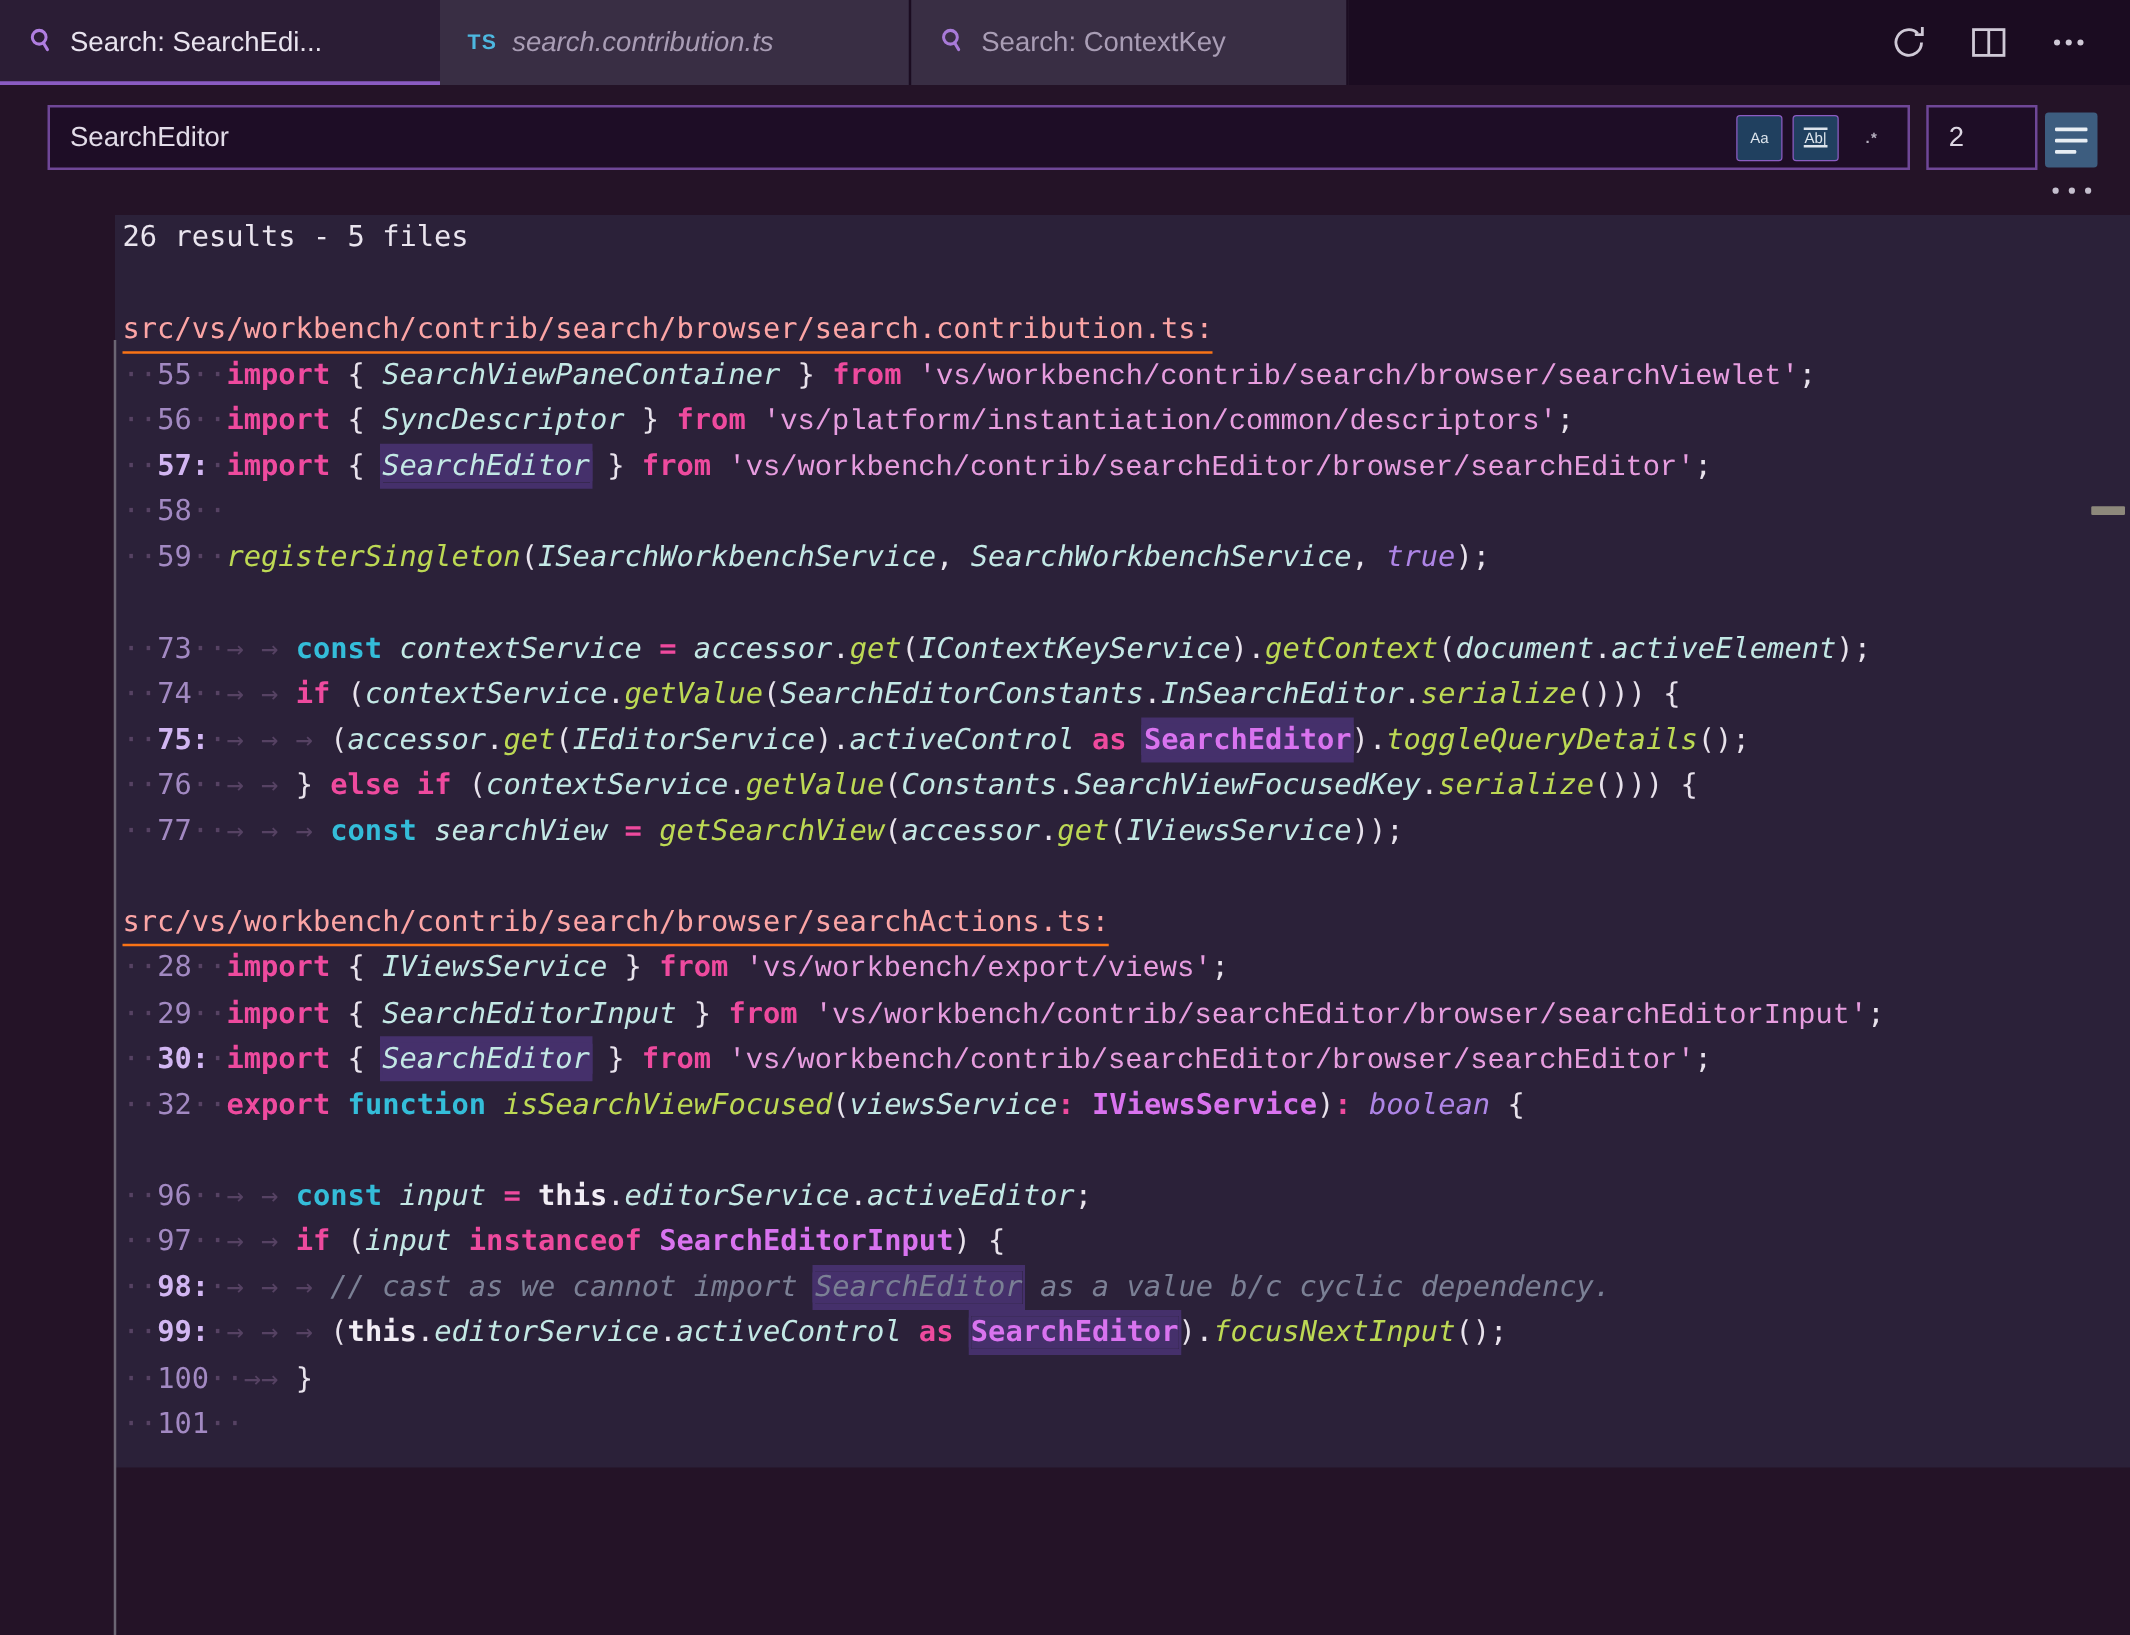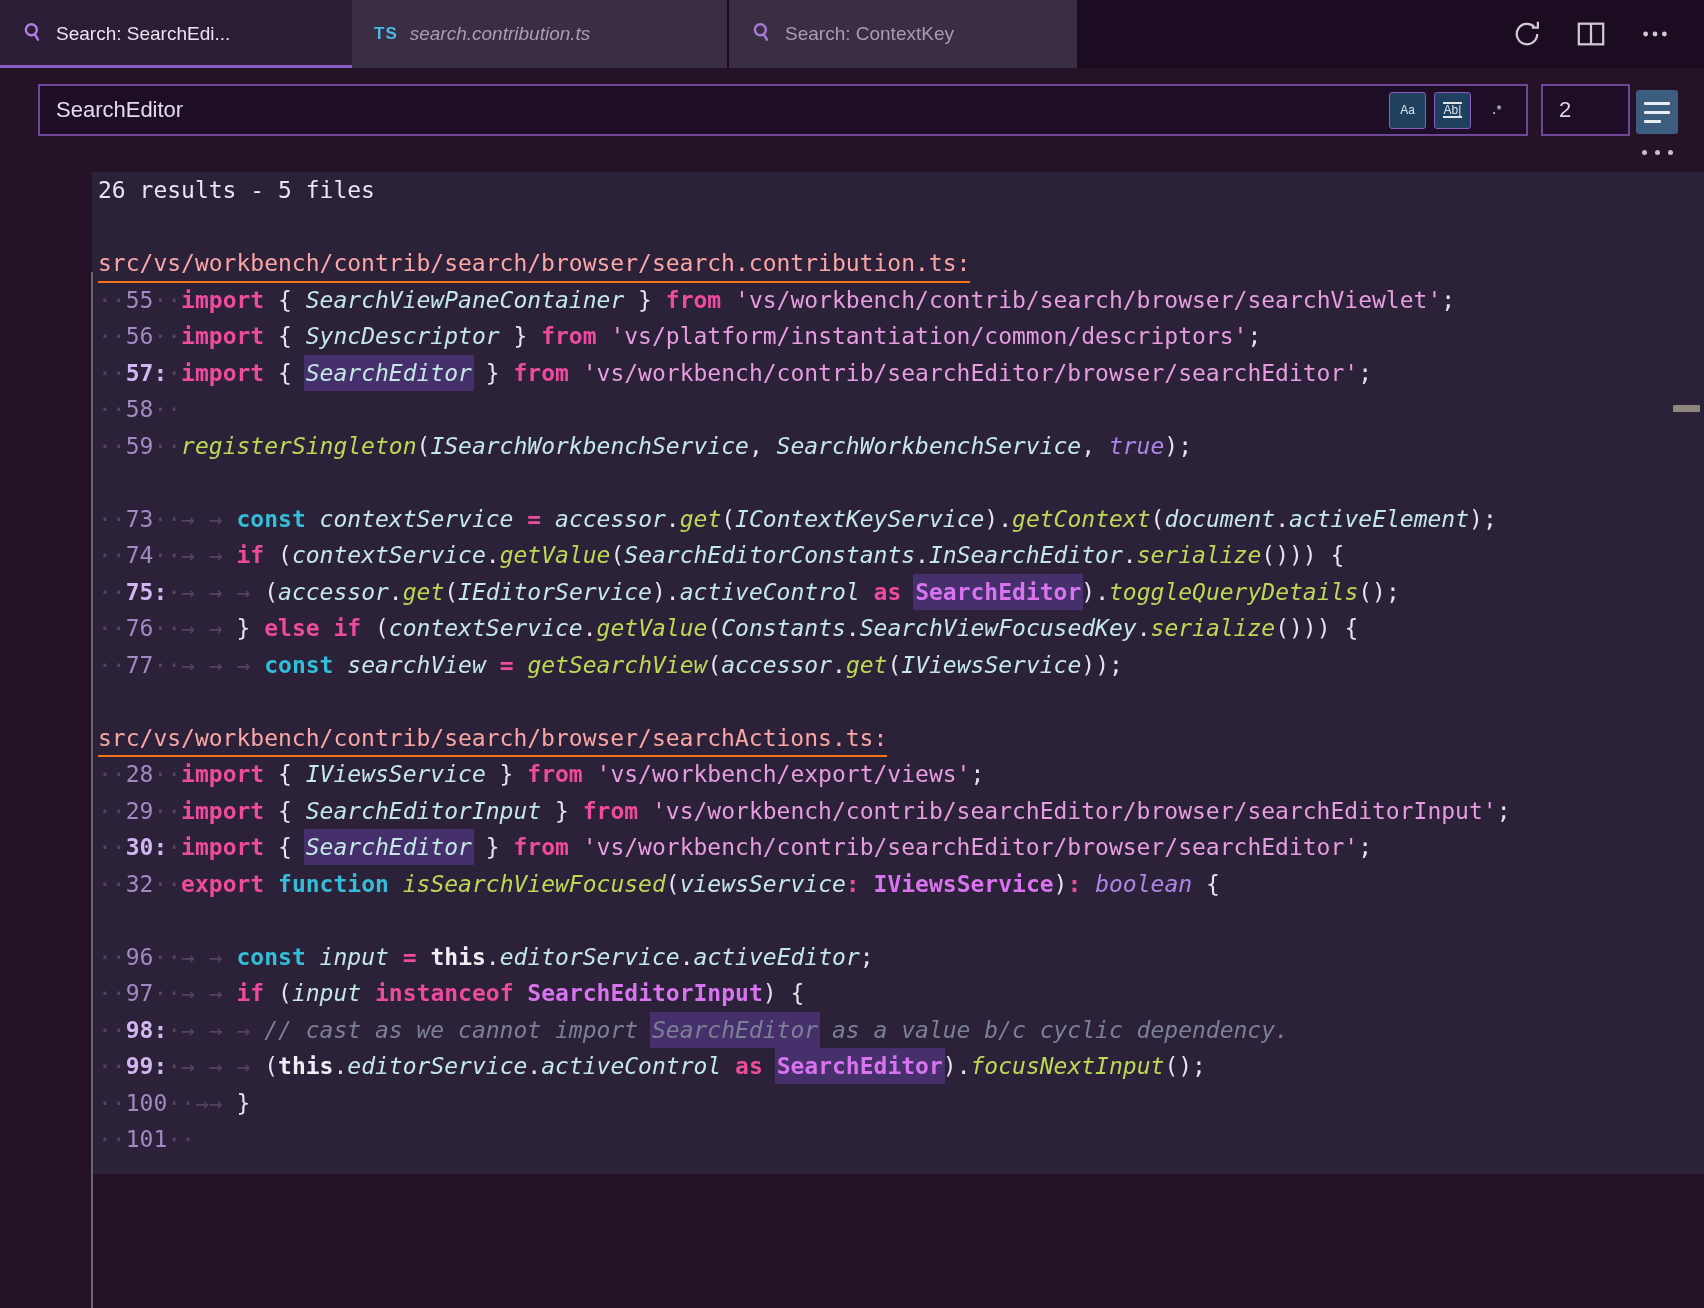--- a/index.html
+++ b/index.html
@@ -6,21 +6,21 @@
   html,body { width:1704px; height:1308px; overflow:hidden; }
   body { background:#241327; font-family:"Liberation Sans", sans-serif; position:relative; }
 
   
   .tabbar { position:absolute; left:0; top:0; width:1704px; height:68px; background:#1b0c21; display:flex; }
   .tabs { display:flex; height:68px; }
   .tab { height:68px; display:flex; align-items:center; gap:12px; padding:0 22px; position:relative; cursor:pointer; }
   .tab.active { background:#2b1d35; }
   .tab.active::after { content:""; position:absolute; left:0; right:0; bottom:0; height:3px; background:#8a5bc2; }
   .tab.preview, .tab.normal { background:#392e44; border-right:2px solid #1b0c21; }
-  .tab .label { font-size:19px; color:#a99db5; white-space:nowrap; }
+  .tab .label { font-size:22px; color:#a99db5; white-space:nowrap; }
   .tab.active .label { color:#e9e4ef; }
   .tab.preview .label { font-style:italic; }
   .ts-badge { font-size:17px; font-weight:bold; color:#4db8e0; letter-spacing:1px; }
   .mag { width:22px; height:22px; }
 
   .editor-actions { position:absolute; right:28px; top:0; height:68px; display:flex; align-items:center; gap:22px; }
   .ea-btn { width:42px; height:42px; display:flex; align-items:center; justify-content:center; background:none; border:none; cursor:pointer; }
 
   
   .search-row { position:absolute; left:38px; top:84px; width:1490px; height:52px; background:#1e0d26; border:2px solid #6f4797; display:flex; align-items:center; }
@@ -50,21 +50,21 @@
   .cl.sum { color:#e9e4ee; }
   .fpath { display:inline-block; color:#fca5a5; border-bottom:2px solid #f97316; line-height:34px; height:36.5px; cursor:pointer; }
 
   .tk-ws  { color:#564263; }
   .tk-num { color:#a289c2; }
   .tk-numm{ color:#d2b6f2; font-weight:bold; }
   .tk-kw  { color:#ee4a9e; font-weight:bold; }
   .tk-kw2 { color:#34bdd9; font-weight:bold; }
   .tk-var { color:#c3e8e5; font-style:italic; }
   .tk-fn  { color:#bdd954; font-style:italic; }
-  .tk-str { color:#e79ddf; }
+  .tk-str { color:#e79ddf;font-family:Liberation Mono, monospace; }
   .tk-type{ color:#d973ef; font-weight:bold; }
   .tk-lit { color:#ae85e6; font-style:italic; }
   .tk-com { color:#7b8095; font-style:italic; }
   .tk-this{ color:#f2edf5; font-weight:bold; }
   .tk-pun { color:#e8e2ec; }
   .m { background:#45306b; box-shadow:0 -3px 0 2px #45306b, 0 3px 0 2px #45306b; }
 
   .scroll-marker { position:absolute; left:1673px; top:405px; width:27px; height:7px; background:#8d887b; border-radius:1px; }
 </style>
 </head>

